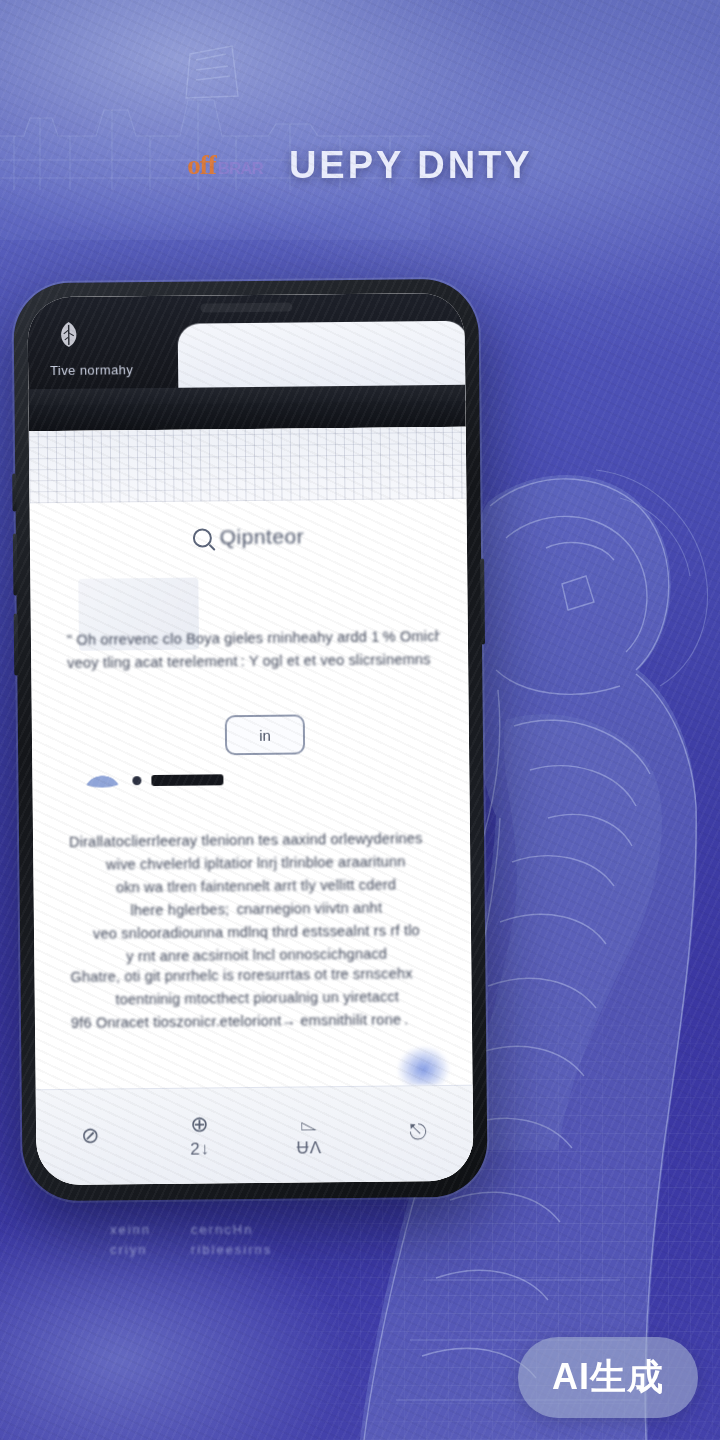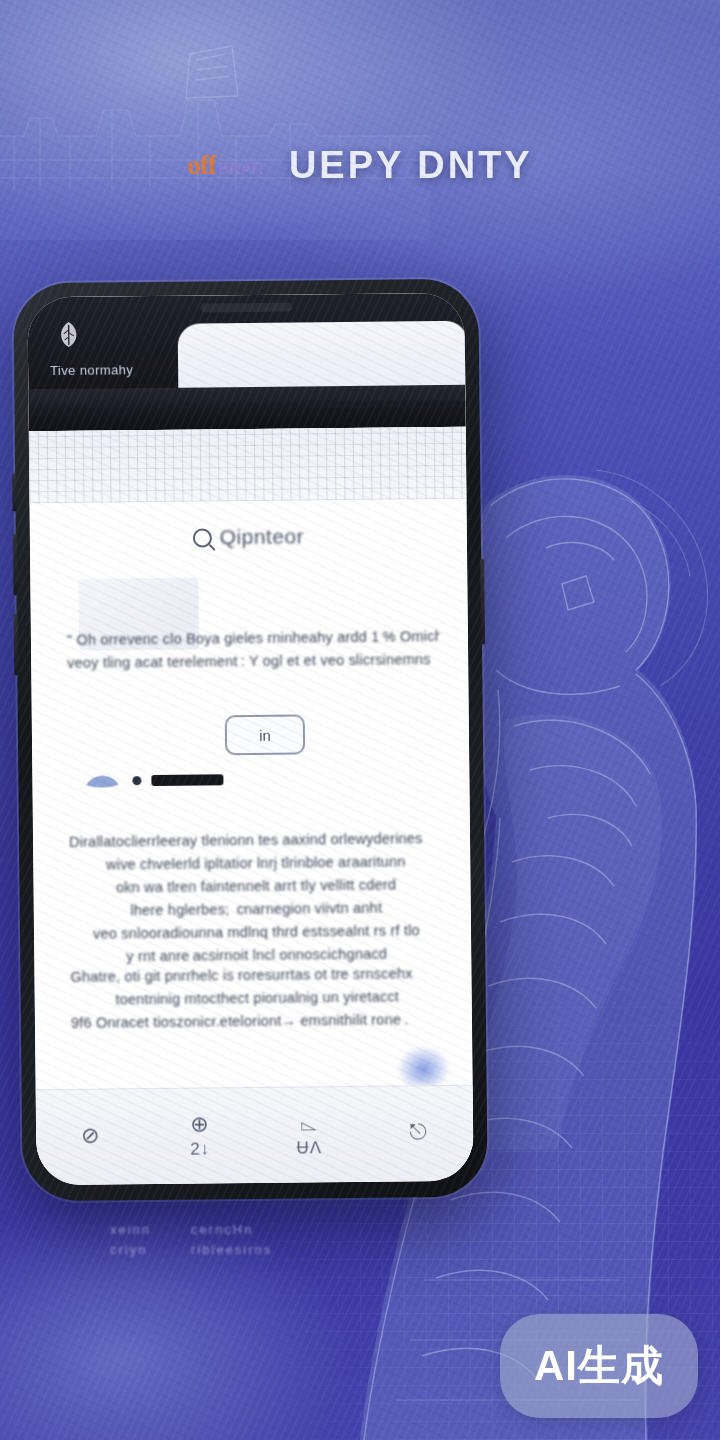--- a/index.html
+++ b/index.html
@@ -243,25 +243,25 @@
     position: absolute; left: 110px; top: 1222px; width: 330px;
     display: flex; gap: 40px;
     color: rgba(214,222,245,.55); font-size: 13px; letter-spacing: 2px;
     filter: blur(.9px);
   }
   .footer-caption .col { display: flex; flex-direction: column; gap: 5px; }
 
   
   .ai-badge {
     position: absolute; right: 22px; bottom: 22px;
-    padding: 24px 34px;
+    padding: 16px 34px;
     border-radius: 40px;
     background: rgba(160,172,205,.62);
     color: #ffffff;
-    font-size: 42px; font-weight: 700; letter-spacing: 1px;
+    font-size: 36px; font-weight: 700; letter-spacing: 1px;
     display: flex; align-items: center; justify-content: center;
     box-shadow: 0 4px 16px rgba(30,34,80,.25);
     text-align: center;
   }
 
   
   .stroke { fill: none; stroke: rgba(205,218,248,.5); stroke-width: 1.4; }
   .stroke-soft { fill: none; stroke: rgba(200,214,246,.32); stroke-width: 1.1; }
   .fig-fill { fill: rgba(150,170,225,.30); }
   .fig-fill2 { fill: rgba(130,152,215,.22); }

